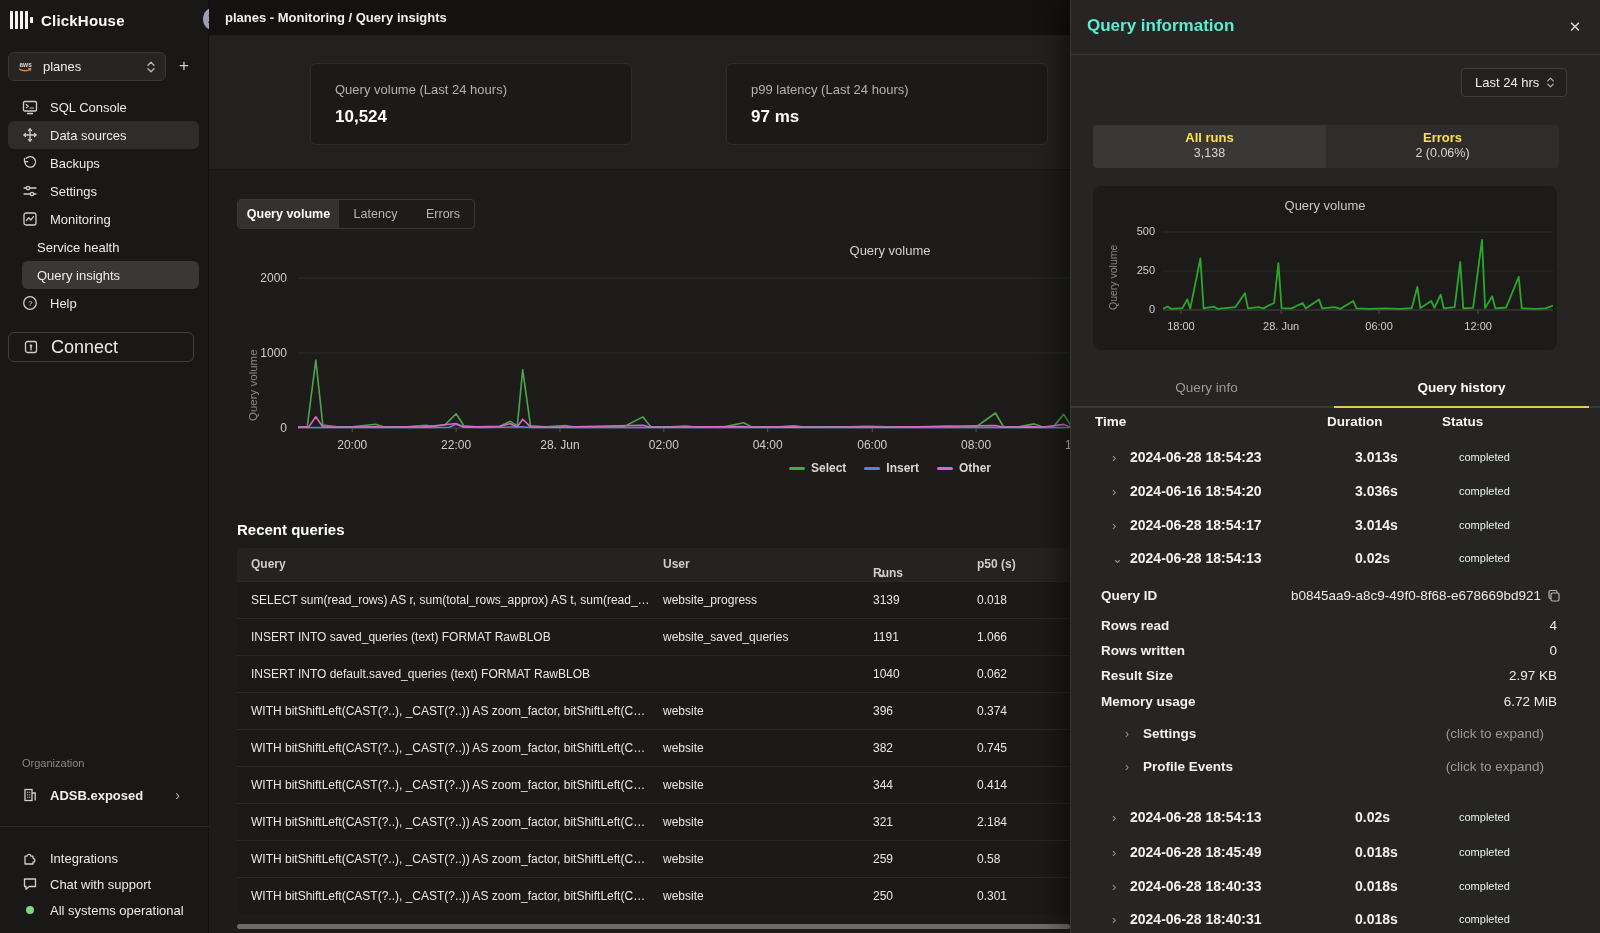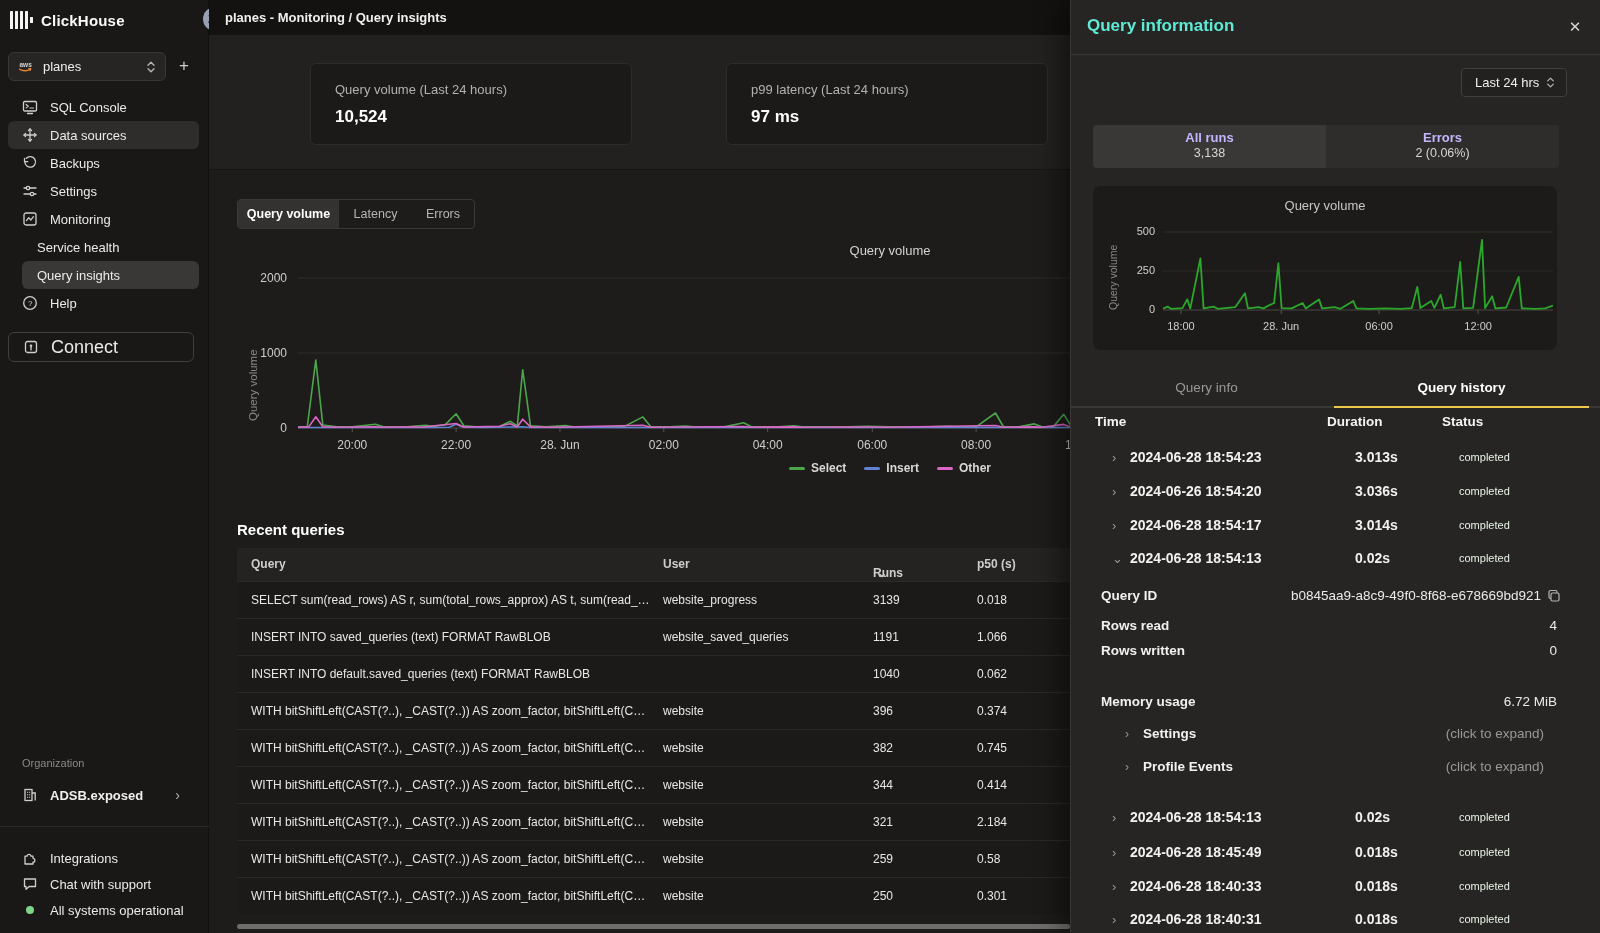--- a/index.html
+++ b/index.html
@@ -79,21 +79,21 @@
   .panel { position:absolute; left:1070px; top:0; width:530px; height:933px; background:#272523; border-left:1px solid #3a3836; box-shadow:-10px 0 24px rgba(0,0,0,0.45); }
   .p-title { position:absolute; left:16px; top:16px; font-size:17px; font-weight:700; color:#5eead4; }
   .p-close { position:absolute; left:493px; top:16px; width:22px; height:22px; background:none; border:none; color:#d6d5d3; font-size:15px; cursor:pointer; }
   .p-divider { position:absolute; left:0; top:54px; width:530px; height:1px; background:#393735; }
   .p-range { position:absolute; left:390px; top:68px; width:106px; height:29px; background:#22211f; border:1px solid #413f3d; border-radius:4px; display:flex; align-items:center; padding:0 10px 0 13px; cursor:pointer; }
   .p-range .rv { font-size:13px; font-weight:500; color:#f0efed; flex:1; }
   .p-toggle { position:absolute; left:22px; top:125px; width:466px; height:43px; display:flex; border-radius:4px; overflow:hidden; }
   .tg-cell { width:233px; height:43px; text-align:center; cursor:pointer; }
   .tg-cell.on { background:#3a3836; }
   .tg-cell.off { background:#2e2d2b; }
-  .tg-lbl { margin-top:5px; font-size:13px; font-weight:700; color:#c4b5fd; }
+  .tg-lbl { margin-top:5px; font-size:13px; font-weight:700; color:#fde047; }
   .tg-val { margin-top:1px; font-size:12.5px; color:#d6d5d3; }
   .mini-card { position:absolute; left:22px; top:186px; width:464px; height:164px; background:#1c1b19; border-radius:8px; }
   .mini-title { position:absolute; left:22px; top:198px; width:464px; text-align:center; font-size:13px; color:#c8c7c5; }
   .mini-ylabel { position:absolute; left:36px; top:226px; height:84px; writing-mode:vertical-rl; transform:rotate(180deg); display:flex; align-items:center; font-size:10.5px; color:#8a8987; }
   .mini-yticks { position:absolute; left:0; top:220px; width:86px; height:100px; }
   .mini-yticks span { position:absolute; right:2px; font-size:11px; color:#cfcecc; }
   .mini-xticks { position:absolute; left:92px; top:220px; width:390px; height:110px; }
   .mini-xticks span { position:absolute; font-size:11px; color:#cfcecc; transform:translateX(-50%); white-space:nowrap; }
   .mini-svg { position:absolute; left:92px; top:220px; }
   .p-tabs { position:absolute; left:0; top:368px; width:530px; height:40px; border-bottom:2px solid #3a3836; }
@@ -466,21 +466,21 @@
     </div>
 
     <div class="h-row" style="top:441px;">
       <span class="chev">›</span>
       <span class="h-time">2024-06-28 18:54:23</span>
         <span class="h-dur">3.013s</span>
       <span class="pill-box"><span class="pill">completed</span></span>
     </div>
     <div class="h-row" style="top:475px;">
       <span class="chev">›</span>
-      <span class="h-time">2024-06-26 18:54:20</span>
+      <span class="h-time">2024-06-16 18:54:20</span>
         <span class="h-dur">3.036s</span>
       <span class="pill-box"><span class="pill">completed</span></span>
     </div>
     <div class="h-row" style="top:509px;">
       <span class="chev">›</span>
       <span class="h-time">2024-06-28 18:54:17</span>
         <span class="h-dur">3.014s</span>
       <span class="pill-box"><span class="pill">completed</span></span>
     </div>
     <div class="h-row" style="top:542px;">
@@ -501,20 +501,24 @@
         </button>
     </div>
     <div class="d-row" style="top:618px;">
       <span class="d-lbl">Rows read</span>
         <span class="d-val wide">4</span>
     </div>
     <div class="d-row" style="top:643px;">
       <span class="d-lbl">Rows written</span>
         <span class="d-val wide">0</span>
     </div>
+    <div class="d-row" style="top:668px;">
+      <span class="d-lbl">Result Size</span>
+        <span class="d-val wide">2.97 KB</span>
+    </div>
     <div class="d-row" style="top:694px;">
       <span class="d-lbl">Memory usage</span>
         <span class="d-val wide">6.72 MiB</span>
     </div>
     <div class="d-row" style="top:726px;">
       <span class="d-chev">›</span>
       <span class="d-lbl2">Settings</span>
       <span class="d-hint">(click to expand)</span>
     </div>
     <div class="d-row" style="top:759px;">

